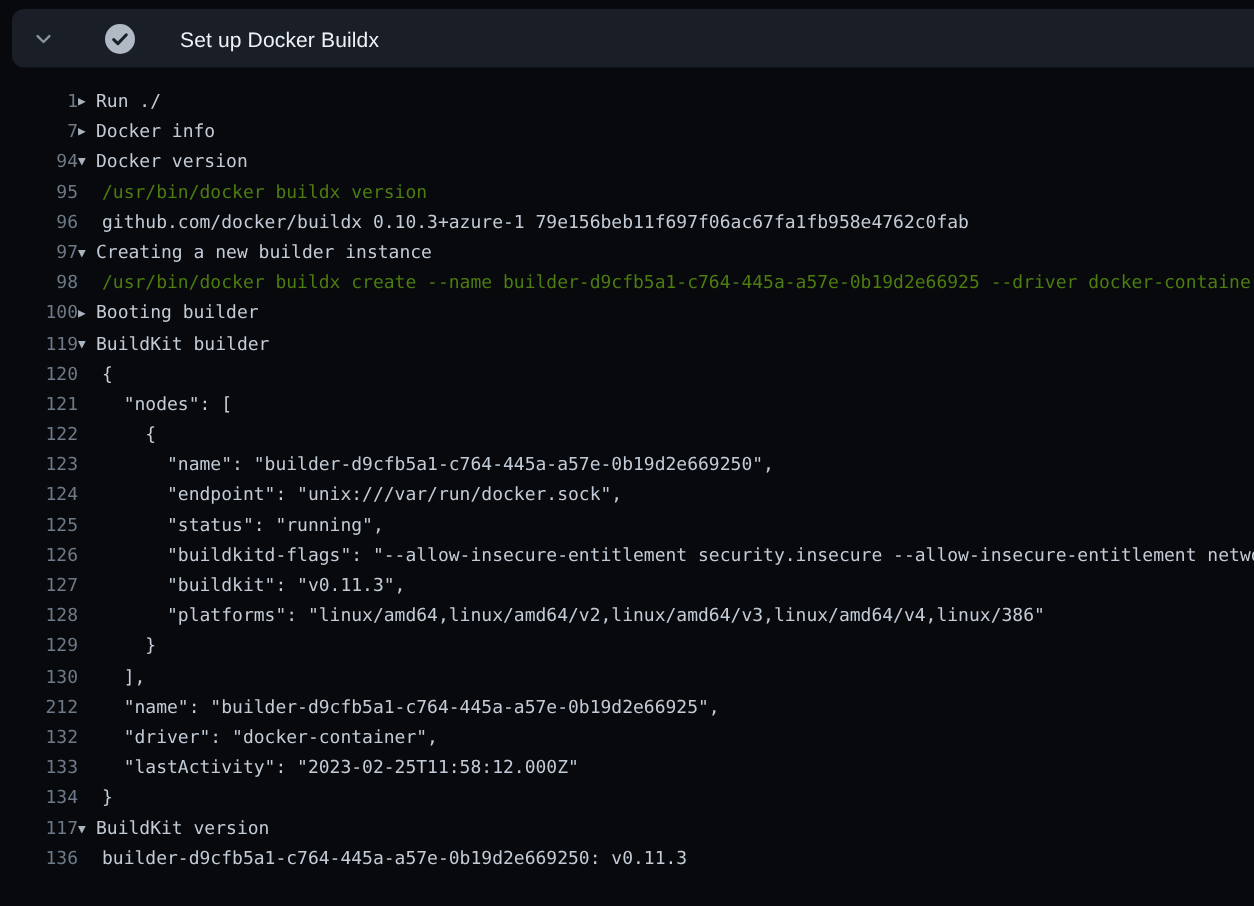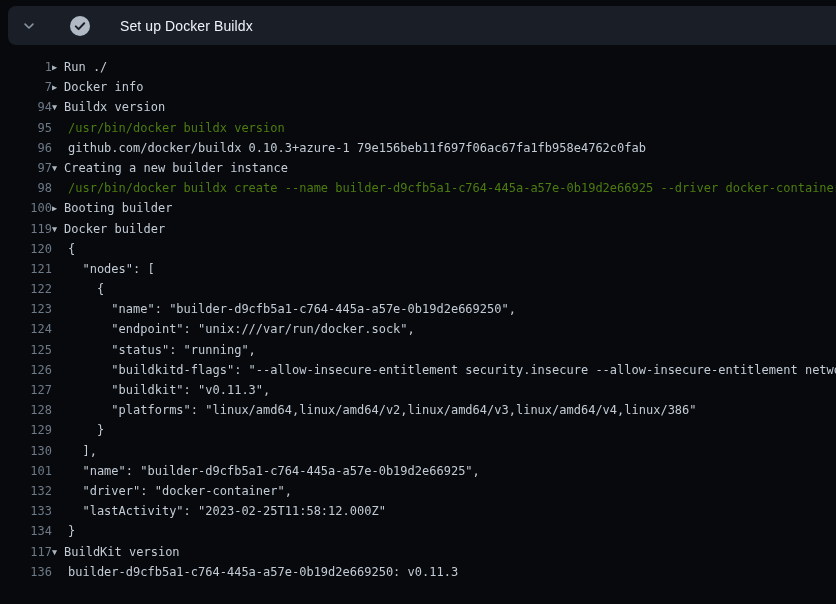--- a/index.html
+++ b/index.html
@@ -107,21 +107,21 @@
         <span class="content"><span class="marker">▶</span><span class="txt">Run ./</span></span>
       </div>
 
       <div class="line">
         <span class="num">7</span>
         <span class="content"><span class="marker">▶</span><span class="txt">Docker info</span></span>
       </div>
 
       <div class="line">
         <span class="num">94</span>
-        <span class="content"><span class="marker">▼</span><span class="txt">Buildx version</span></span>
+        <span class="content"><span class="marker">▼</span><span class="txt">Docker version</span></span>
       </div>
 
       <div class="line">
         <span class="num">95</span>
         <span class="content child cmd"><span class="txt">/usr/bin/docker buildx version</span></span>
       </div>
 
       <div class="line">
         <span class="num">96</span>
         <span class="content child"><span class="txt">github.com/docker/buildx 0.10.3+azure-1 79e156beb11f697f06ac67fa1fb958e4762c0fab</span></span>
@@ -138,21 +138,21 @@
       </div>
 
 
       <div class="line">
         <span class="num">100</span>
         <span class="content"><span class="marker">▶</span><span class="txt">Booting builder</span></span>
       </div>
 
       <div class="line">
         <span class="num">119</span>
-        <span class="content"><span class="marker">▼</span><span class="txt">Docker builder</span></span>
+        <span class="content"><span class="marker">▼</span><span class="txt">BuildKit builder</span></span>
       </div>
 
       <div class="line">
         <span class="num">120</span>
         <span class="content child"><span class="txt">{</span></span>
       </div>
 
       <div class="line">
         <span class="num">121</span>
         <span class="content child"><span class="txt">  "nodes": [</span></span>
@@ -197,21 +197,21 @@
         <span class="num">129</span>
         <span class="content child"><span class="txt">    }</span></span>
       </div>
 
       <div class="line">
         <span class="num">130</span>
         <span class="content child"><span class="txt">  ],</span></span>
       </div>
 
       <div class="line">
-        <span class="num">101</span>
+        <span class="num">212</span>
         <span class="content child"><span class="txt">  "name": "builder-d9cfb5a1-c764-445a-a57e-0b19d2e66925",</span></span>
       </div>
 
       <div class="line">
         <span class="num">132</span>
         <span class="content child"><span class="txt">  "driver": "docker-container",</span></span>
       </div>
 
       <div class="line">
         <span class="num">133</span>

